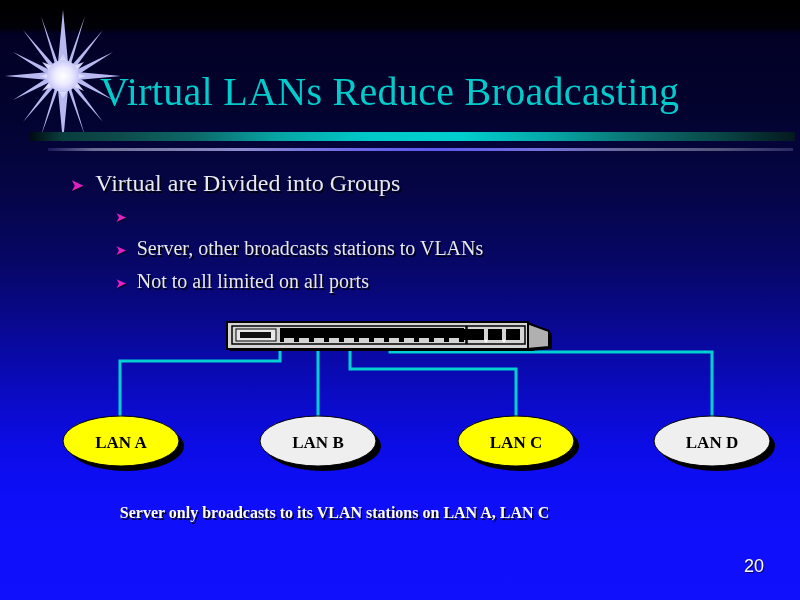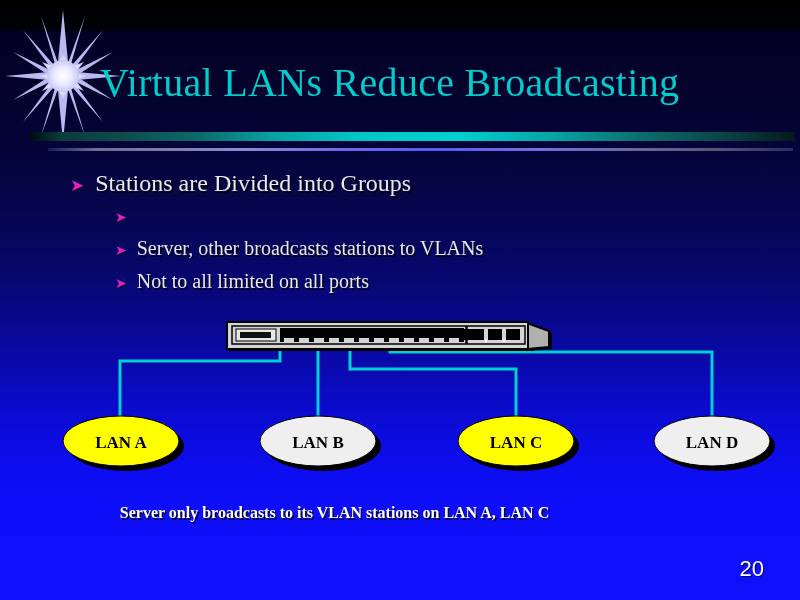--- a/index.html
+++ b/index.html
@@ -40,21 +40,21 @@
     top: 8px;
     width: 120px;
     height: 140px;
     pointer-events: none;
   }
 
   
   .title {
     position: absolute;
     left: 100px;
-    top: 56px;
+    top: 65px;
     width: 680px;
     font-size: 40px;
     line-height: 54px;
     color: #00cccc;
     white-space: nowrap;
     letter-spacing: 0.3px;
   }
 
   
   .bar-teal {
@@ -147,21 +147,21 @@
     color: #ffffff;
     text-shadow: 1.5px 1.5px 0 rgba(0,0,0,0.8);
   }
 
   
   .pagenum {
     position: absolute;
     right: 36px;
     top: 556px;
     font-family: "Liberation Sans", "DejaVu Sans", sans-serif;
-    font-size: 22px;
+    font-size: 18px;
     color: #ffffff;
     text-shadow: 1px 1px 0 rgba(0,0,0,0.6);
   }
 </style>
 </head>
 <body>
 
 <div id="slide">
 
   <svg class="starburst" viewBox="0 0 120 140">
@@ -197,21 +197,21 @@
   </svg>
 
   <div class="title">Virtual LANs Reduce Broadcasting</div>
 
   <div class="bar-teal"></div>
   <div class="bar-lav"></div>
 
   <div class="bullets">
     <div class="blt lvl1">
       <span class="arrow">➤</span>
-      <span>Stations are Divided into Groups</span>
+      <span>Virtual are Divided into Groups</span>
     </div>
     <div class="blt lvl2">
       <span class="arrow">➤</span>
     </div>
     <div class="blt lvl2">
       <span class="arrow">➤</span>
       <span>Server, other broadcasts stations to VLANs</span>
     </div>
     <div class="blt lvl2">
       <span class="arrow">➤</span>

